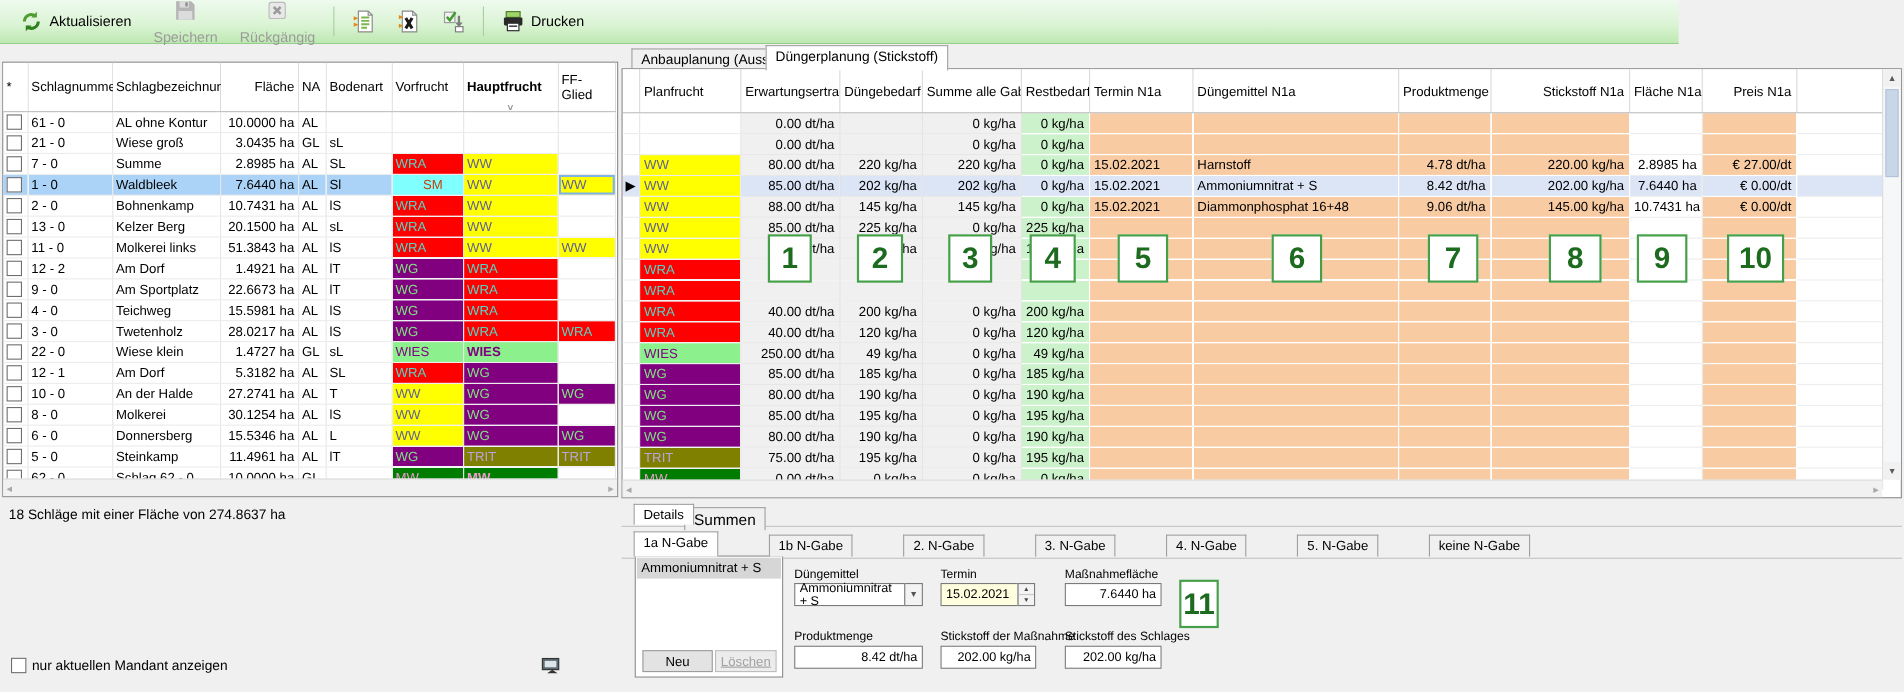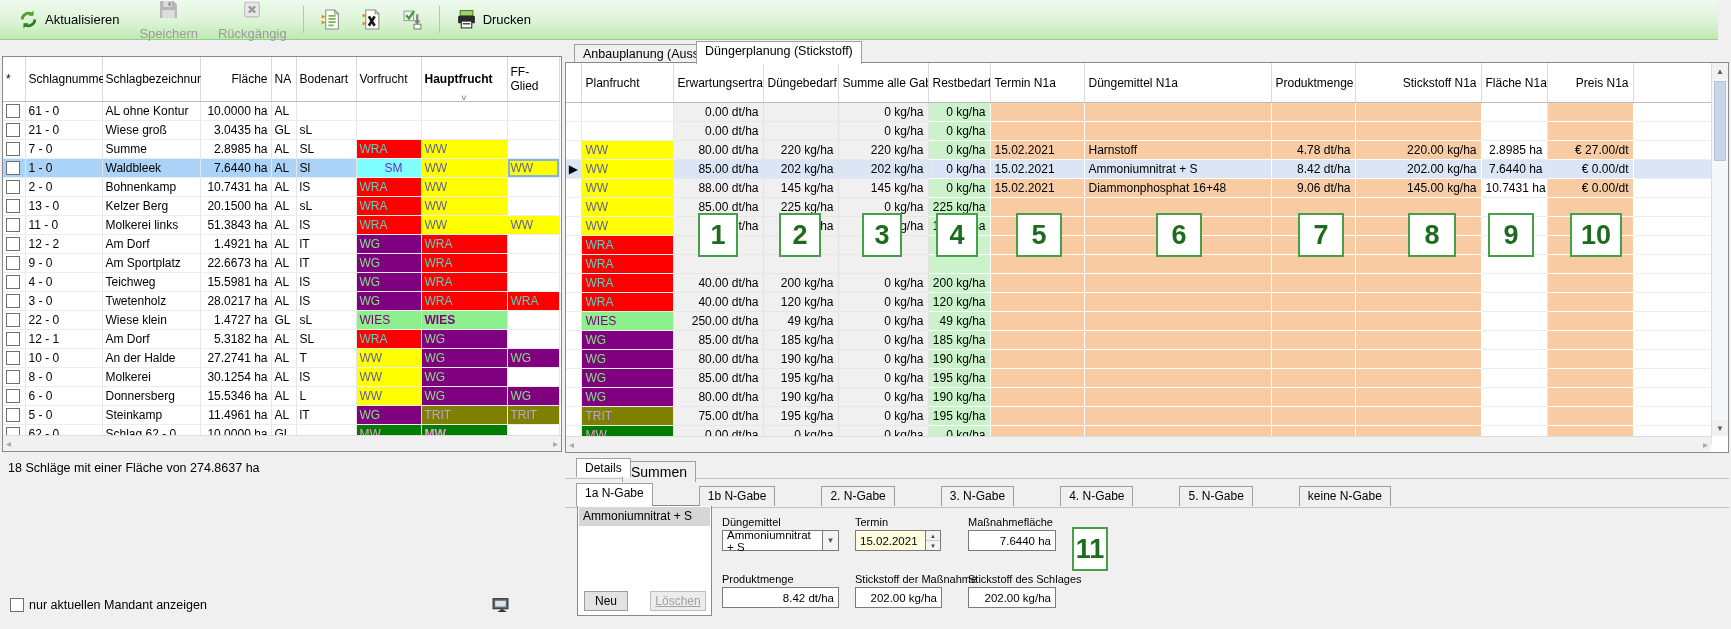--- a/index.html
+++ b/index.html
@@ -1,19 +1,19 @@
 <!DOCTYPE html>
 <html><head>
 <meta charset="utf-8">
 <style>
   html,body{margin:0;padding:0;}
   body{width:1731px;height:629px;position:relative;overflow:hidden;background:#f0f0f0;
        font-family:"Liberation Sans",sans-serif;font-size:12px;color:#000;}
   
-  .toolbar{position:absolute;left:0;top:0;width:1718px;height:40px;
+  .toolbar{position:absolute;left:0;top:0;width:1526px;height:40px;
     background:linear-gradient(180deg,#eefaee 0%,#dcf4d6 55%,#bfe9b2 100%);
     border-bottom:1px solid #93ce8b;display:flex;align-items:center;padding-left:8px;box-sizing:border-box;}
   .tbtn{display:flex;align-items:center;gap:6px;padding:4px 9px;font-size:13px;border:1px solid transparent;cursor:default;}
   .tbtn.disabled{color:#9b9b9b;flex-direction:column;}
   .tsep{width:1px;height:27px;background:#a9cfa1;margin:0 6px;}
   .ticon{width:21px;height:21px;display:inline-block;}
   
   .lframe{position:absolute;left:2px;top:56px;width:560px;height:396px;background:#fff;border:1px solid #898989;box-sizing:border-box;}
   table.grid{border-collapse:collapse;table-layout:fixed;}
   #left-table{width:556px;}
@@ -228,21 +228,21 @@
           <td style="background: rgb(255, 255, 0); color: rgb(94, 94, 154);">WW</td>
           <td></td>
         </tr>
         <tr class="sel">
           <td><span class="chk"></span></td>
           <td>1 - 0</td>
           <td>Waldbleek</td>
           <td class="r">7.6440 ha</td>
           <td>AL</td>
           <td>Sl</td>
-          <td style="background: rgb(128, 255, 255); color: #6d28d9; padding-left: 28px;">SM</td>
+          <td style="background: rgb(128, 255, 255); color: #c2410c; padding-left: 28px;">SM</td>
           <td style="background: rgb(255, 255, 0); color: rgb(94, 94, 154);">WW</td>
           <td style="background: rgb(255, 255, 0); color: rgb(94, 94, 154); box-shadow: rgb(127, 178, 229) 0px 0px 0px 2px inset;">WW</td>
         </tr>
         <tr>
           <td><span class="chk"></span></td>
           <td>2 - 0</td>
           <td>Bohnenkamp</td>
           <td class="r">10.7431 ha</td>
           <td>AL</td>
           <td>lS</td>
@@ -745,21 +745,21 @@
     <div class="stab">2. N-Gabe</div>
     <div class="stab">3. N-Gabe</div>
     <div class="stab">4. N-Gabe</div>
     <div class="stab">5. N-Gabe</div>
     <div class="stab">keine N-Gabe</div>
   </div>
 
 <div class="listbox">
   <div class="listitem">Ammoniumnitrat + S</div>
 </div>
-<div class="btn" style="left:584px;top:591px;width:44px;">Neu</div>
+<div class="btn" style="left:584px;top:591px;width:64px;">Neu</div>
 <div class="btn disabled" style="left:650px;top:591px;width:56px;text-decoration:underline;">Löschen</div>
 
 <div class="flabel" style="left:722px;top:516px;">Düngemittel</div>
 <div class="ffield left" style="left:722px;top:530px;width:101px;">Ammoniumnitrat + S</div>
 <div class="ddarrow" style="left:822px;top:530px;">▼</div>
 
 <div class="flabel" style="left:855px;top:516px;">Termin</div>
 <div class="ffield left yellow" style="left:855px;top:530px;width:71px;">15.02.2021</div>
 <div class="spinner" style="left:925px;top:530px;">
     <div>▲</div>

